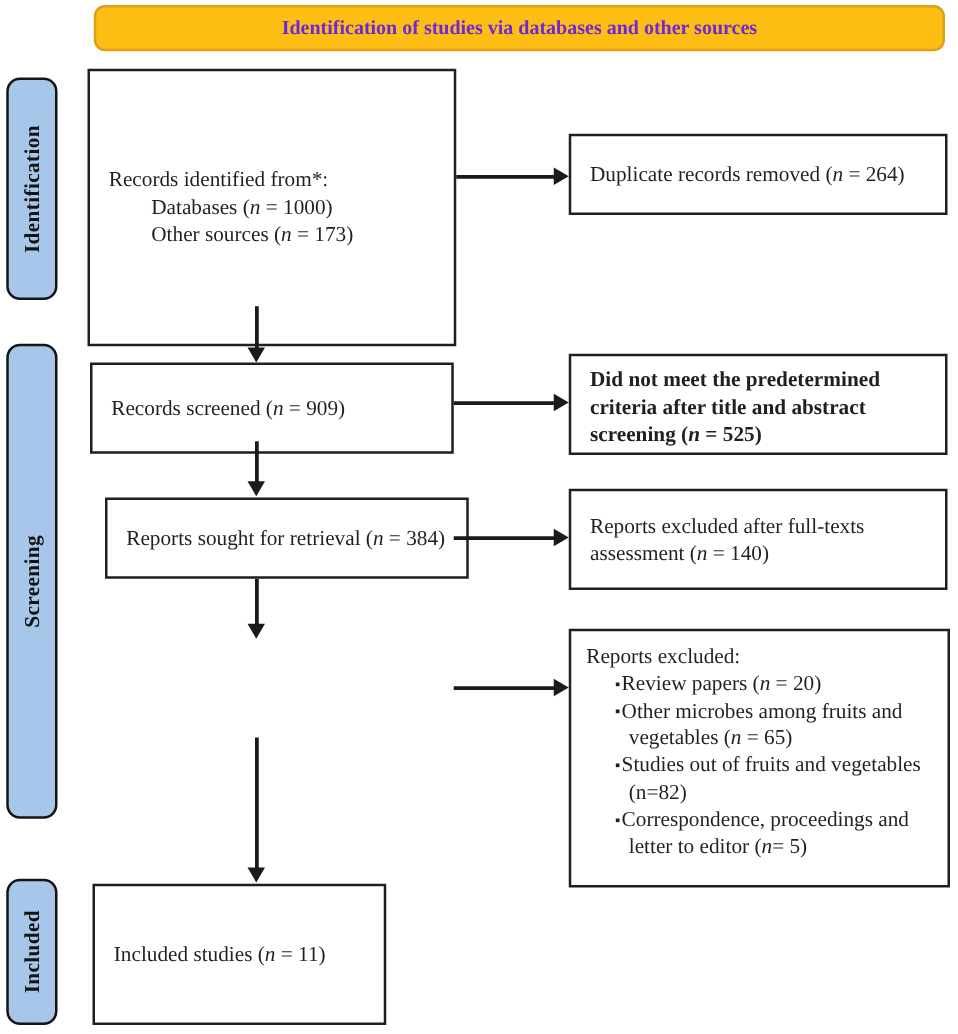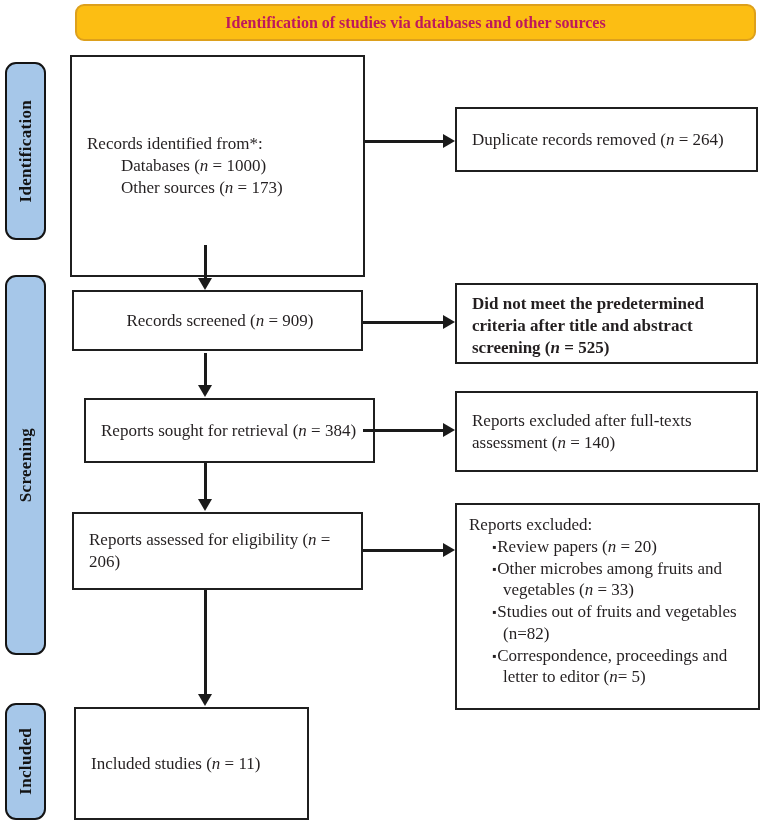--- a/index.html
+++ b/index.html
@@ -30,21 +30,21 @@
     background:var(--banner-fill);
     border:2px solid var(--banner-border);
     border-radius:9px;
     display:flex;
     align-items:center;
     justify-content:center;
   }
   .banner-title{
     font-weight:bold;
     font-size:16px;
-    color:#be185d;
+    color:#6d28d9;
   }
   
   .stage{
     position:absolute;
     left:5px;
     width:41px;
     background:var(--stage-fill);
     border:2px solid #141414;
     border-radius:11px;
     display:flex;
@@ -78,21 +78,21 @@
   .box .line{min-height:0;}
   .box .line.indent{padding-left:34px;}
   .box .line.bullet-line{padding-left:34px;text-indent:-11px;}
   .box .bullet{
     font-size:12px;
     vertical-align:1px;
     letter-spacing:1px;
   }
   .box .it{font-style:italic;}
   .box-records-identified{left:70px;top:55px;width:295px;height:222px;}
-  .box-records-screened{left:72px;top:290px;width:291px;height:61px;align-items:center;}
+  .box-records-screened{left:72px;top:290px;width:291px;height:73px;}
   .box-reports-sought{left:84px;top:398px;width:291px;height:65px;}
   .box-reports-assessed{left:72px;top:512px;width:291px;height:78px;}
   .box-included-studies{left:74px;top:707px;width:235px;height:113px;}
   .box-duplicates-removed{left:455px;top:107px;width:303px;height:65px;}
   .box-title-abstract-excluded{left:455px;top:283px;width:303px;height:81px;font-weight:bold;}
   .box-fulltext-excluded{left:455px;top:391px;width:303px;height:81px;}
   .box-reports-excluded{left:455px;top:503px;width:305px;height:207px;justify-content:flex-start;padding-top:9px;padding-left:12px;}
   
   .arrow-v{
     position:absolute;
@@ -165,27 +165,24 @@
     </div>
   <div class="box box-title-abstract-excluded">
       <div class="line"><span>Did not meet the predetermined criteria after title and abstract screening (</span><span class="it">n</span><span> = 525)</span></div>
     </div>
   <div class="box box-reports-sought">
       <div class="line"><span>Reports sought for retrieval (</span><span class="it">n</span><span> = 384)</span></div>
     </div>
   <div class="box box-fulltext-excluded">
       <div class="line"><span>Reports excluded after full-texts assessment (</span><span class="it">n</span><span> = 140)</span></div>
     </div>
-  <div class="box box-reports-assessed">
-      <div class="line"><span>Reports assessed for eligibility (</span><span class="it">n</span><span> = 206)</span></div>
-    </div>
   <div class="box box-reports-excluded">
       <div class="line"><span>Reports excluded:</span></div>
       <div class="line bullet-line"><span class="bullet">▪</span><span>Review papers (</span><span class="it">n</span><span> = 20)</span></div>
-      <div class="line bullet-line"><span class="bullet">▪</span><span>Other microbes among fruits and vegetables (</span><span class="it">n</span><span> = 33)</span></div>
+      <div class="line bullet-line"><span class="bullet">▪</span><span>Other microbes among fruits and vegetables (</span><span class="it">n</span><span> = 65)</span></div>
       <div class="line bullet-line"><span class="bullet">▪</span><span>Studies out of fruits and vegetables (n=82)</span></div>
       <div class="line bullet-line"><span class="bullet">▪</span><span>Correspondence, proceedings and letter to editor (</span><span class="it">n</span><span>= 5)</span></div>
     </div>
   <div class="box box-included-studies">
       <div class="line"><span>Included studies (</span><span class="it">n</span><span> = 11)</span></div>
     </div>
 
   <div class="arrow-v arrow-v1"></div>
   <div class="arrow-v arrow-v2"></div>
   <div class="arrow-v arrow-v3"></div>

